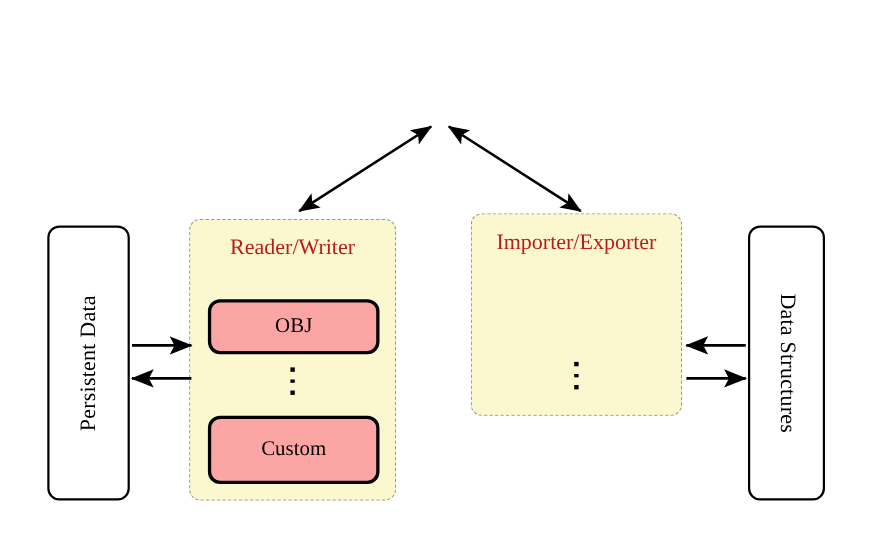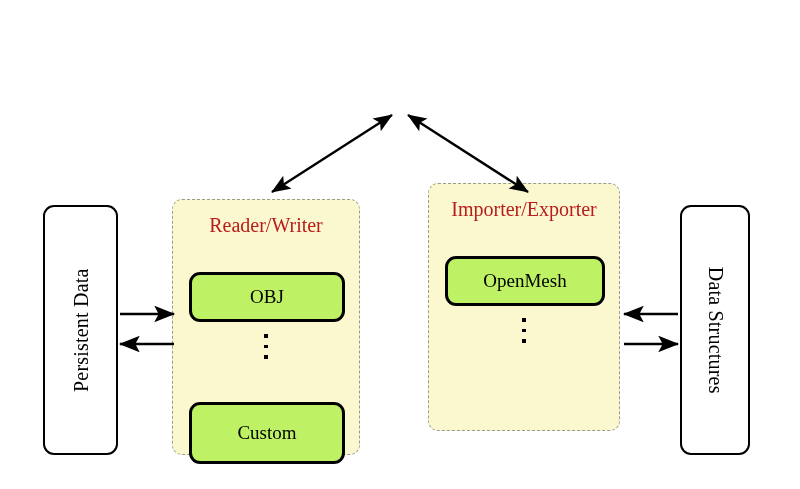--- a/index.html
+++ b/index.html
@@ -73,52 +73,52 @@
     background: #fbf8cf;
   }
   #group-readerwriter {
     left: 172px;
     top: 199px;
     width: 188px;
     height: 256px;
   }
   #group-importerexporter {
     left: 428px;
-    top: 183px;
+    top: 194px;
     width: 192px;
-    height: 248px;
+    height: 184px;
   }
   .group-title {
     position: absolute;
     top: 14px;
     left: 0;
     width: 100%;
     text-align: center;
     font-size: 20px;
     color: #b91c1c;
     white-space: nowrap;
   }
 
   
   .inner-node {
     position: absolute;
     box-sizing: border-box;
     border: 3px solid #000000;
     border-radius: 11px;
-    background: #bef264;
+    background: #fca5a5;
     display: flex;
     align-items: center;
     justify-content: center;
     text-align: center;
     font-size: 19px;
     line-height: 1.16;
     color: #000000;
   }
   #node-obj            { left: 16px; top: 72px;  width: 156px; height: 50px; }
-  #node-custom-file    { left: 16px; top: 178px; width: 156px; height: 62px; margin-top: 24px; }
+  #node-custom-file    { left: 16px; top: 178px; width: 156px; height: 62px; }
   #node-openmesh       { left: 16px; top: 72px;  width: 160px; height: 50px; }
   #node-custom-struct  { left: 16px; top: 178px; width: 160px; height: 62px; }
 
   
   .vdots {
     position: absolute;
     left: 0;
     width: 100%;
     top: 134px;
     display: flex;
@@ -173,23 +173,20 @@
     <div class="inner-node" id="node-custom-file">
       <span>
         <span>Custom</span><br>
       </span>
     </div>
   </div>
 
   <div class="group" id="group-importerexporter">
     <div class="group-title">Importer/Exporter</div>
 
-    <div class="inner-node" id="node-openmesh">
-      <span>OpenMesh</span>
-    </div>
 
     <div class="vdots">
       <i></i>
       <i></i>
       <i></i>
     </div>
 
   </div>
 
   <svg id="arrow-layer" viewBox="0 0 800 489">

